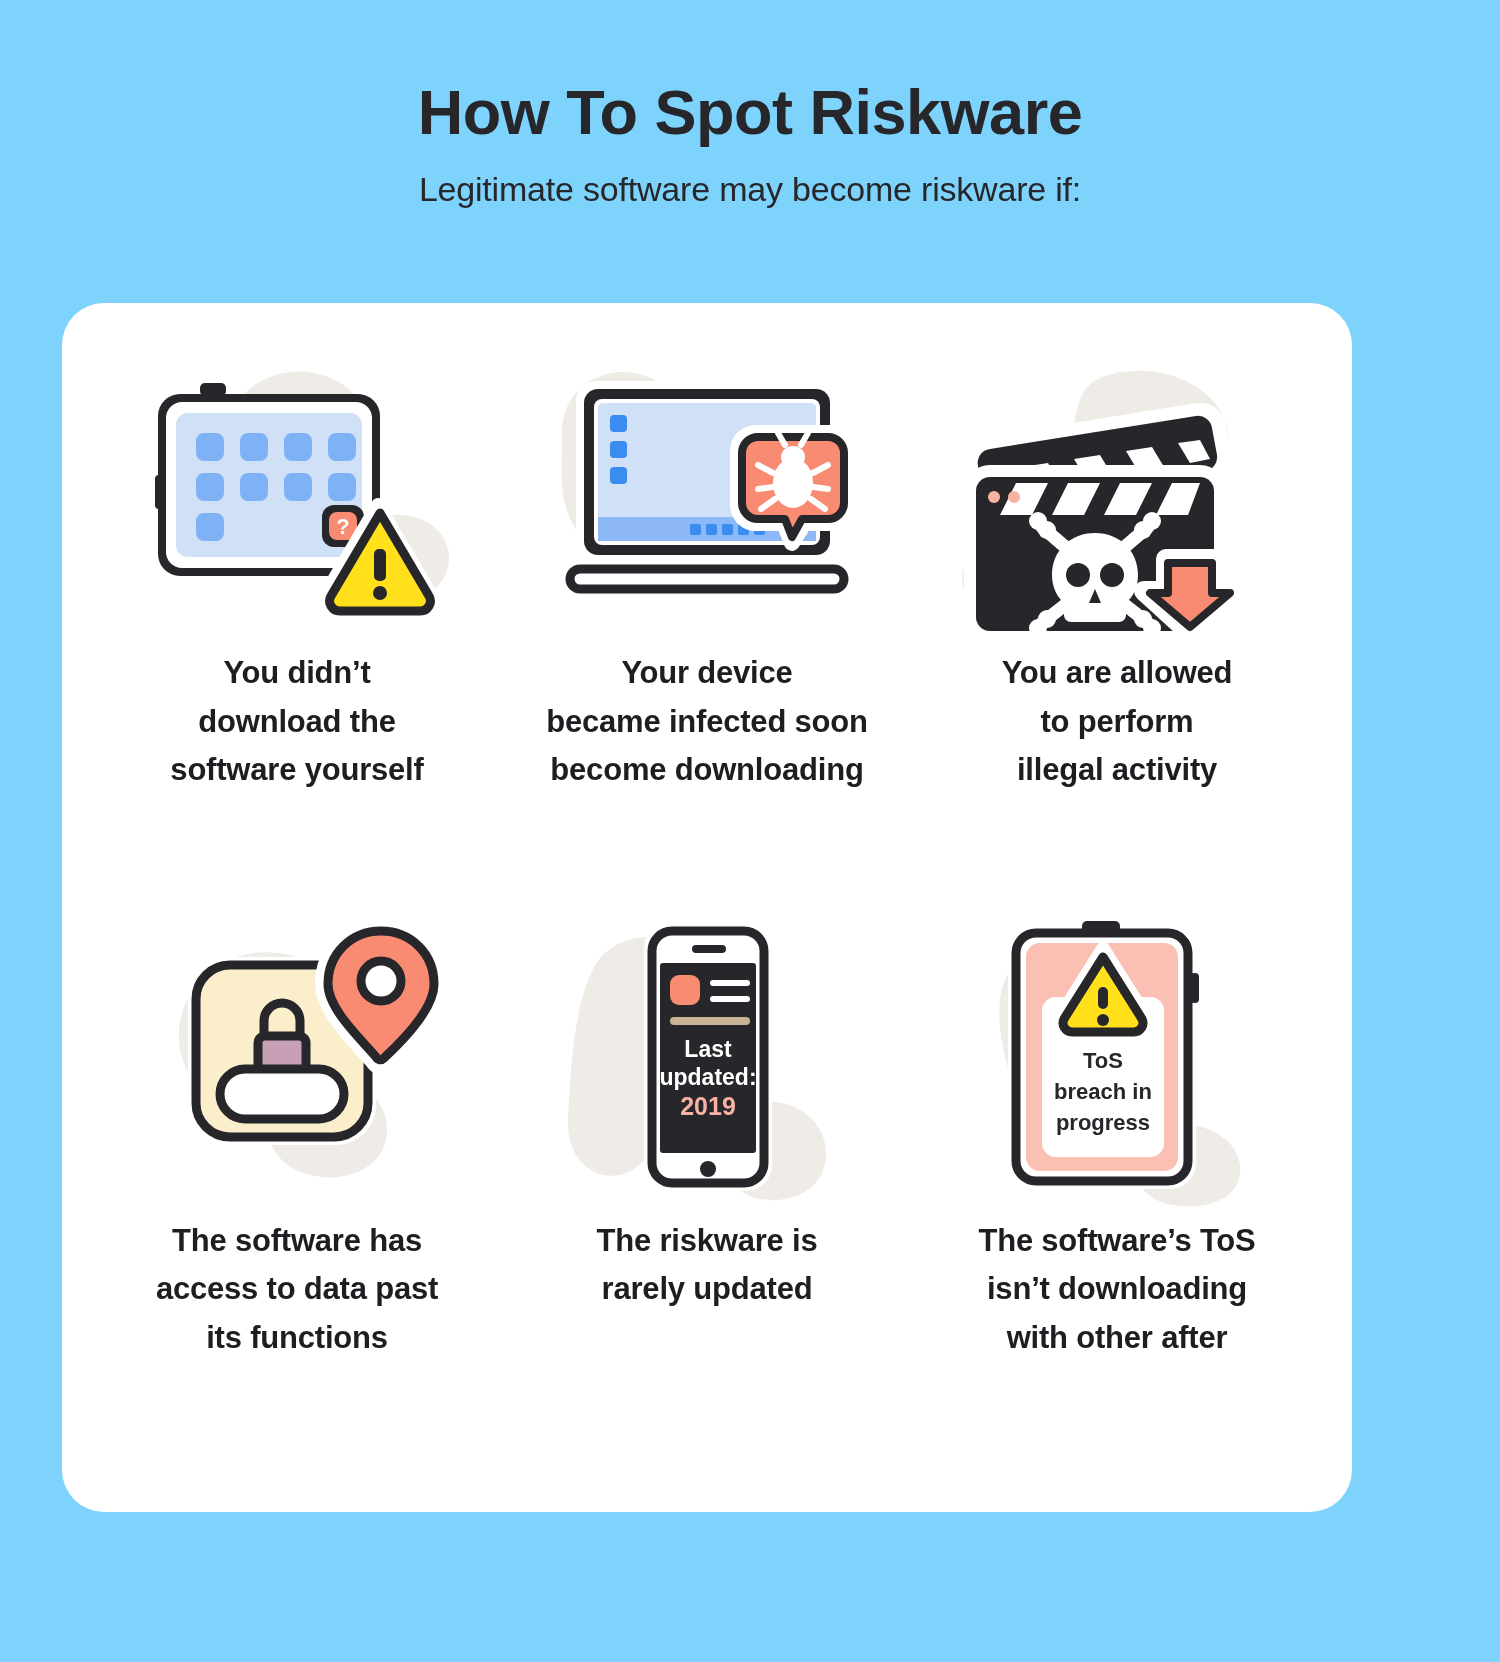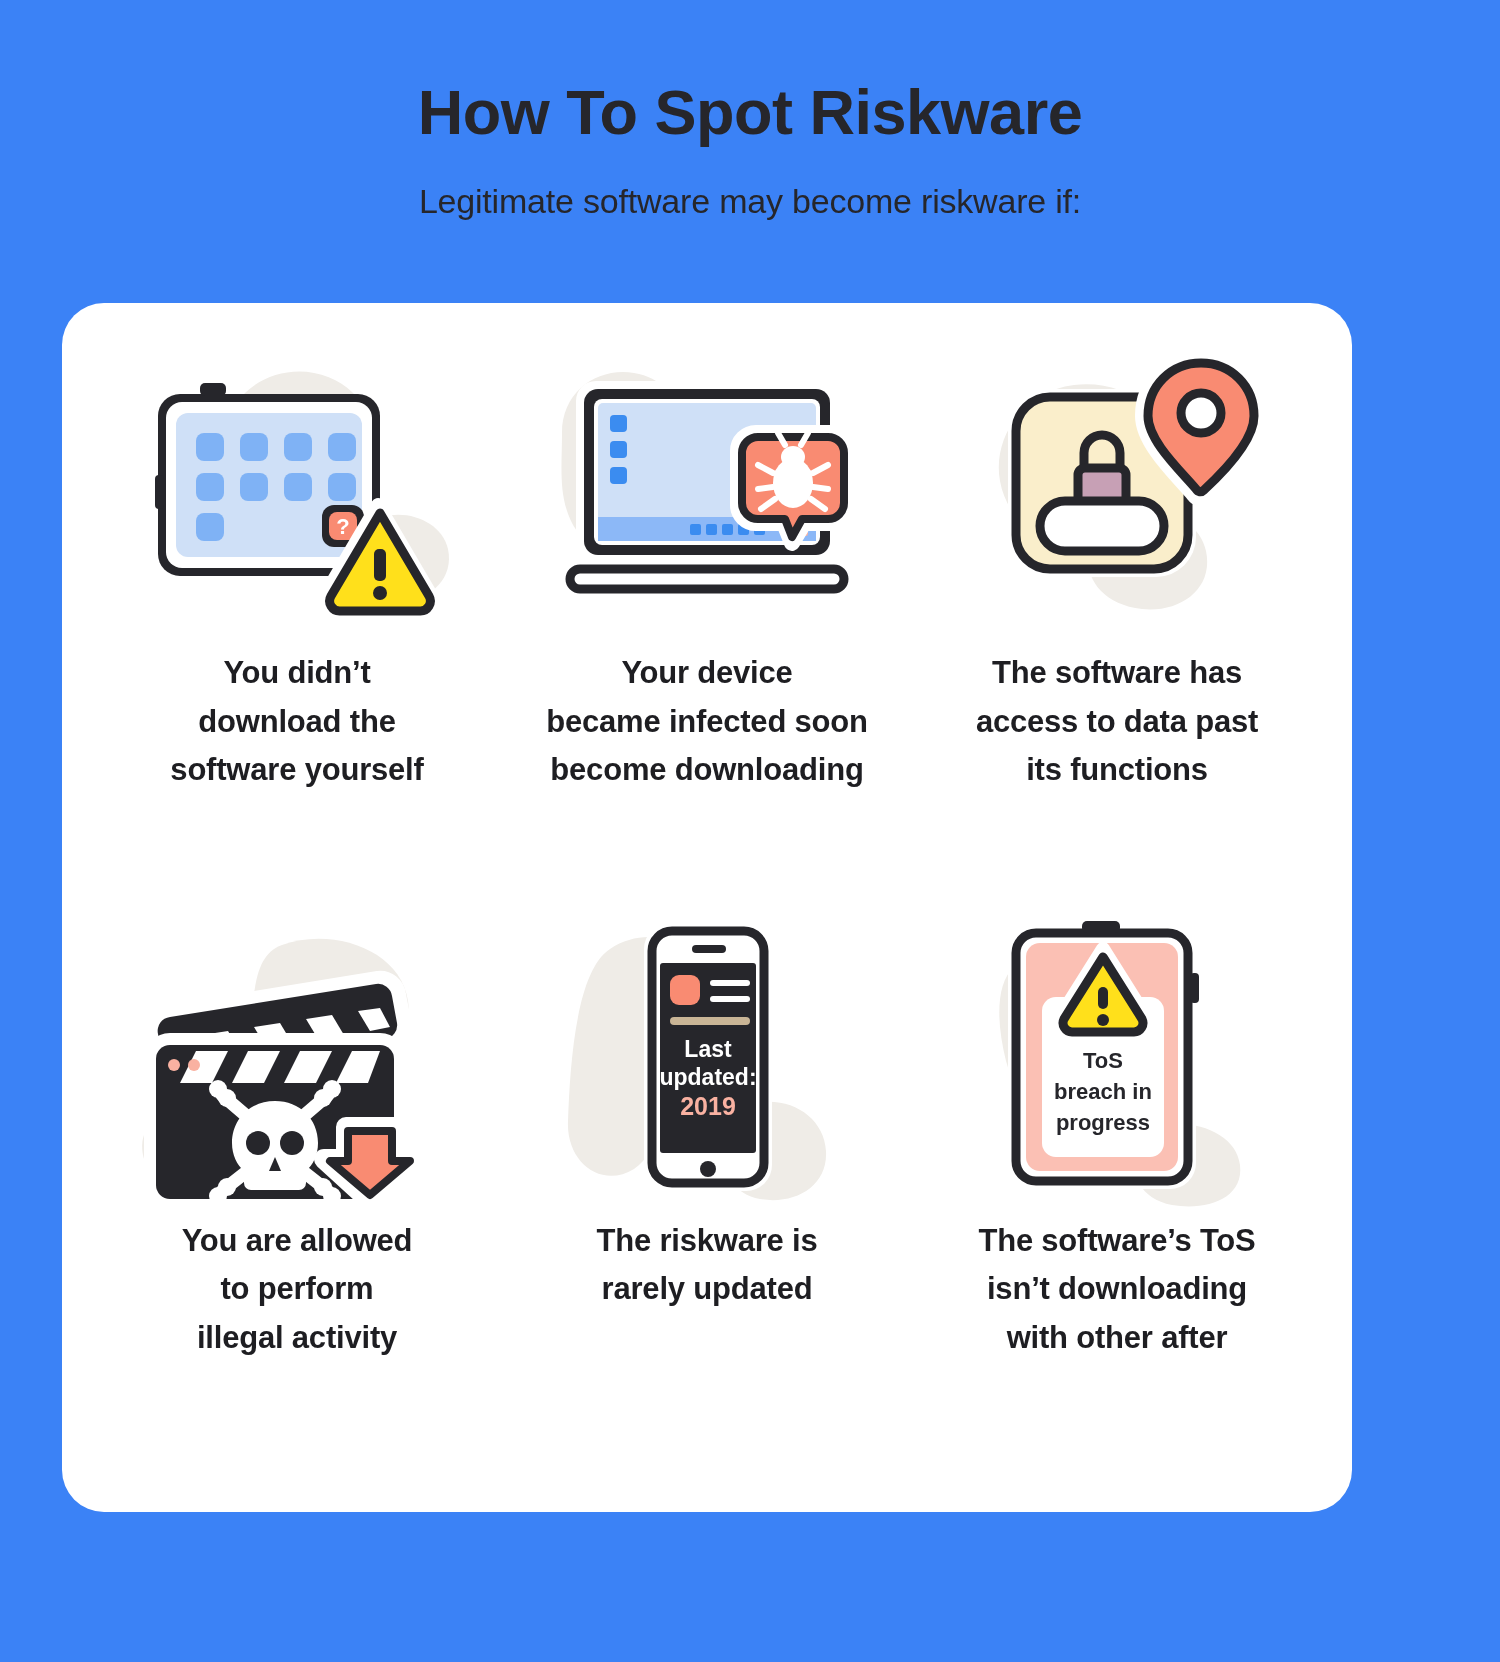--- a/index.html
+++ b/index.html
@@ -6,34 +6,34 @@
   * { box-sizing: border-box; margin: 0; padding: 0; }
   html, body {
     width: 1500px; height: 1662px;
     background: #efece7;
     font-family: "Liberation Sans", sans-serif;
     overflow: hidden;
   }
   .page {
     position: relative;
     width: 1500px; height: 1662px;
-    background: #3b82f6;
+    background: #7dd3fc;
   }
 
   
   .header { text-align: center; padding-top: 78px; }
   .title {
     font-size: 63px;
     font-weight: bold;
     color: #26262b;
     letter-spacing: -0.5px;
     line-height: 1.08;
   }
   .subtitle {
-    margin-top: 36px;
+    margin-top: 24px;
     font-size: 34px;
     color: #26262b;
     font-weight: 400;
     letter-spacing: -0.2px;
   }
 
   
   .card {
     position: absolute;
     left: 62px; top: 303px;
@@ -167,47 +167,20 @@
                 <path d="M271 150 L286 152" stroke="#ffffff" stroke-width="6" stroke-linecap="round" fill="none"></path>
                 <path d="M269 162 L283 172" stroke="#ffffff" stroke-width="6" stroke-linecap="round" fill="none"></path>
               </g>
             </g>
           </svg>
         </div>
         <div class="caption">
           <span>Your device</span><br>
           <span>became infected soon</span><br>
           <span>become downloading</span>
-        </div>
-      </div>
-
-      <div class="cell">
-        <div class="art">
-          <svg width="330" height="300" viewBox="0 0 330 300">
-            <path d="M48 144 C40 100 72 54 122 48 C176 42 216 76 224 120 C232 166 204 208 156 216 C106 224 56 190 48 144 Z" fill="#efece7"></path>
-            <path d="M150 176 C190 160 246 176 254 214 C262 252 228 276 190 272 C150 268 132 240 136 214 C139 194 142 180 150 176 Z" fill="#efece7"></path>
-            <rect x="56" y="52" width="188" height="188" rx="40" fill="#ffffff"></rect>
-            <rect x="64" y="60" width="172" height="172" rx="34" fill="#faeecb" stroke="#26262b" stroke-width="9"></rect>
-            <g>
-              <path d="M132 133 L132 116 A18 18 0 0 1 168 116 L168 133" fill="none" stroke="#26262b" stroke-width="9" stroke-linecap="round"></path>
-              <rect x="126" y="131" width="48" height="42" rx="7" fill="#c7a0b5" stroke="#26262b" stroke-width="9"></rect>
-            </g>
-            <rect x="88" y="164" width="124" height="50" rx="25" fill="#ffffff" stroke="#26262b" stroke-width="9"></rect>
-            <g fill="#26262b" font-family="Liberation Sans, sans-serif">✱✱✱</g>
-            <g>
-              <path d="M248 20 C282 20 308 46 308 79 C308 110 266 148 252 160 C248 163 244 162 241 158 C228 142 190 108 190 79 C190 46 214 20 248 20 Z" fill="#ffffff" stroke="#ffffff" stroke-width="14" stroke-linejoin="round"></path>
-              <path d="M249 26 C279 26 302 49 302 79 C302 106 266 140 252 153 C249 156 246 155 244 152 C232 137 196 105 196 79 C196 49 219 26 249 26 Z" fill="#f98b72" stroke="#26262b" stroke-width="9" stroke-linejoin="round"></path>
-              <circle cx="249" cy="76" r="20" fill="#ffffff" stroke="#26262b" stroke-width="9"></circle>
-            </g>
-          </svg>
-        </div>
-        <div class="caption">
-          <span>The software has</span><br>
-          <span>access to data past</span><br>
-          <span>its functions</span>
         </div>
       </div>
 
       <div class="cell">
         <div class="art">
           <svg width="330" height="300" viewBox="0 0 330 300">
             <path d="M150 40 C200 22 268 44 276 96 C284 148 248 186 198 190 C148 194 118 160 120 114 C122 72 128 48 150 40 Z" fill="#efece7"></path>
             <path d="M20 212 C48 198 84 208 90 236 C96 266 70 288 42 282 C14 276 6 246 12 230 C16 220 16 214 20 212 Z" fill="#efece7"></path>
             <g>
               <path d="M36 108 L246 74 A18 18 0 0 1 266 90 L272 120 A18 18 0 0 1 256 140 L46 174 A18 18 0 0 1 26 158 L20 128 A18 18 0 0 1 36 108 Z" fill="#ffffff" stroke="#ffffff" stroke-width="16" stroke-linejoin="round"></path>
@@ -261,20 +234,47 @@
         <div class="caption">
           <span>You are allowed</span><br>
           <span>to perform</span><br>
           <span>illegal activity</span>
         </div>
       </div>
 
       <div class="cell">
         <div class="art">
           <svg width="330" height="300" viewBox="0 0 330 300">
+            <path d="M48 144 C40 100 72 54 122 48 C176 42 216 76 224 120 C232 166 204 208 156 216 C106 224 56 190 48 144 Z" fill="#efece7"></path>
+            <path d="M150 176 C190 160 246 176 254 214 C262 252 228 276 190 272 C150 268 132 240 136 214 C139 194 142 180 150 176 Z" fill="#efece7"></path>
+            <rect x="56" y="52" width="188" height="188" rx="40" fill="#ffffff"></rect>
+            <rect x="64" y="60" width="172" height="172" rx="34" fill="#faeecb" stroke="#26262b" stroke-width="9"></rect>
+            <g>
+              <path d="M132 133 L132 116 A18 18 0 0 1 168 116 L168 133" fill="none" stroke="#26262b" stroke-width="9" stroke-linecap="round"></path>
+              <rect x="126" y="131" width="48" height="42" rx="7" fill="#c7a0b5" stroke="#26262b" stroke-width="9"></rect>
+            </g>
+            <rect x="88" y="164" width="124" height="50" rx="25" fill="#ffffff" stroke="#26262b" stroke-width="9"></rect>
+            <g fill="#26262b" font-family="Liberation Sans, sans-serif">✱✱✱</g>
+            <g>
+              <path d="M248 20 C282 20 308 46 308 79 C308 110 266 148 252 160 C248 163 244 162 241 158 C228 142 190 108 190 79 C190 46 214 20 248 20 Z" fill="#ffffff" stroke="#ffffff" stroke-width="14" stroke-linejoin="round"></path>
+              <path d="M249 26 C279 26 302 49 302 79 C302 106 266 140 252 153 C249 156 246 155 244 152 C232 137 196 105 196 79 C196 49 219 26 249 26 Z" fill="#f98b72" stroke="#26262b" stroke-width="9" stroke-linejoin="round"></path>
+              <circle cx="249" cy="76" r="20" fill="#ffffff" stroke="#26262b" stroke-width="9"></circle>
+            </g>
+          </svg>
+        </div>
+        <div class="caption">
+          <span>The software has</span><br>
+          <span>access to data past</span><br>
+          <span>its functions</span>
+        </div>
+      </div>
+
+      <div class="cell">
+        <div class="art">
+          <svg width="330" height="300" viewBox="0 0 330 300">
             <path d="M68 44 C104 20 152 34 160 70 C168 108 140 130 128 164 C116 200 120 246 92 264 C60 284 24 258 26 216 C28 160 34 66 68 44 Z" fill="#efece7"></path>
             <path d="M206 200 C244 188 282 210 284 246 C286 282 252 300 218 294 C186 288 176 258 182 234 C186 216 198 203 206 200 Z" fill="#efece7"></path>
             <rect x="102" y="18" width="128" height="268" rx="26" fill="#ffffff"></rect>
             <rect x="110" y="26" width="112" height="252" rx="20" fill="#ffffff" stroke="#26262b" stroke-width="9"></rect>
             <rect x="150" y="40" width="34" height="8" rx="4" fill="#26262b"></rect>
             <circle cx="166" cy="264" r="8" fill="#26262b"></circle>
             <rect x="118" y="58" width="96" height="190" rx="3" fill="#26262b"></rect>
             <rect x="128" y="70" width="30" height="30" rx="9" fill="#f98b72"></rect>
             <rect x="168" y="75" width="40" height="6" rx="3" fill="#ffffff"></rect>
             <rect x="168" y="91" width="40" height="6" rx="3" fill="#ffffff"></rect>

